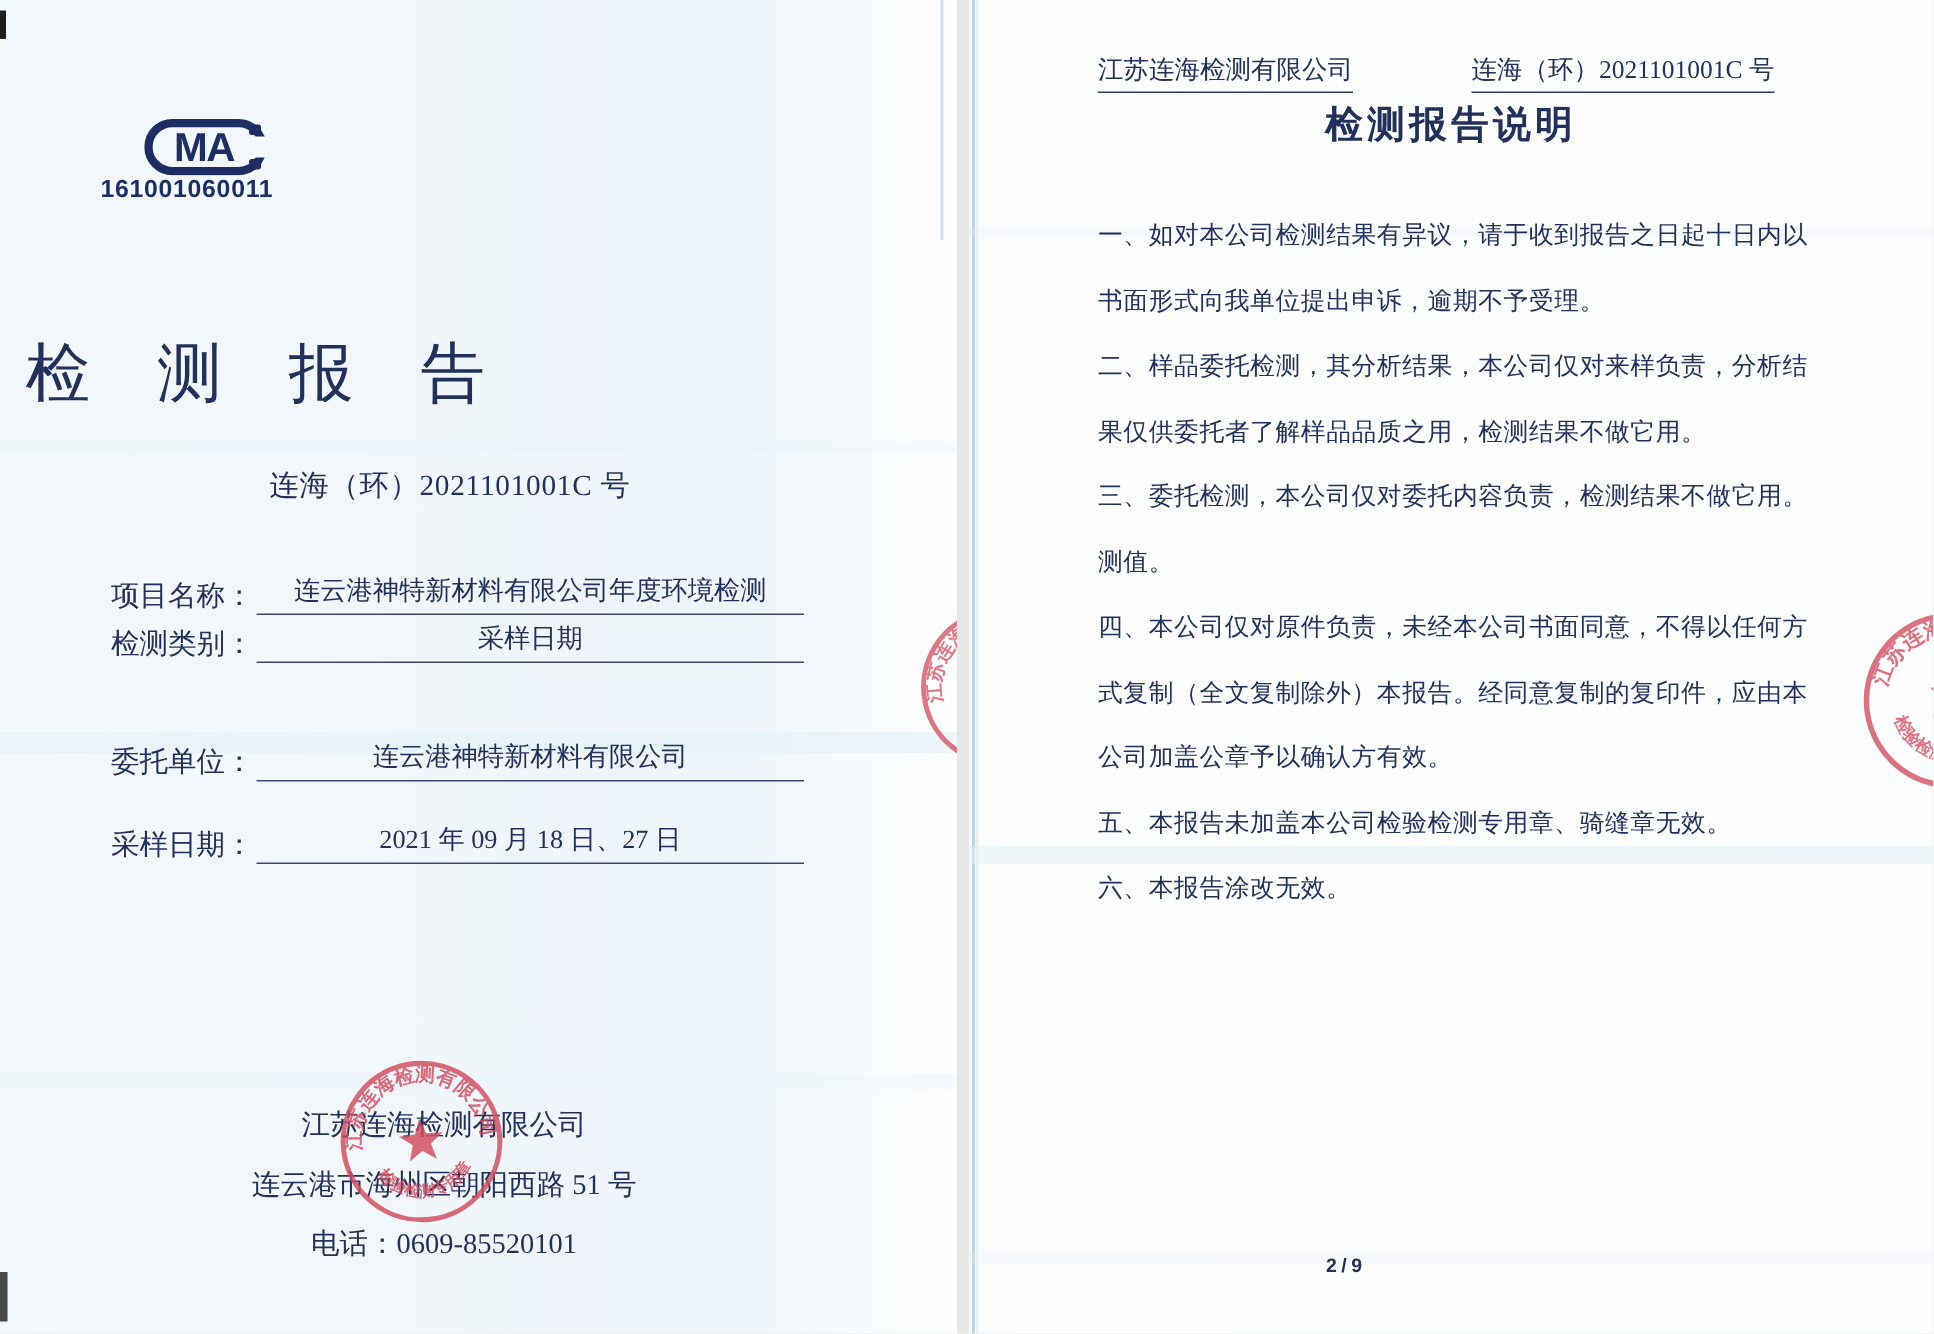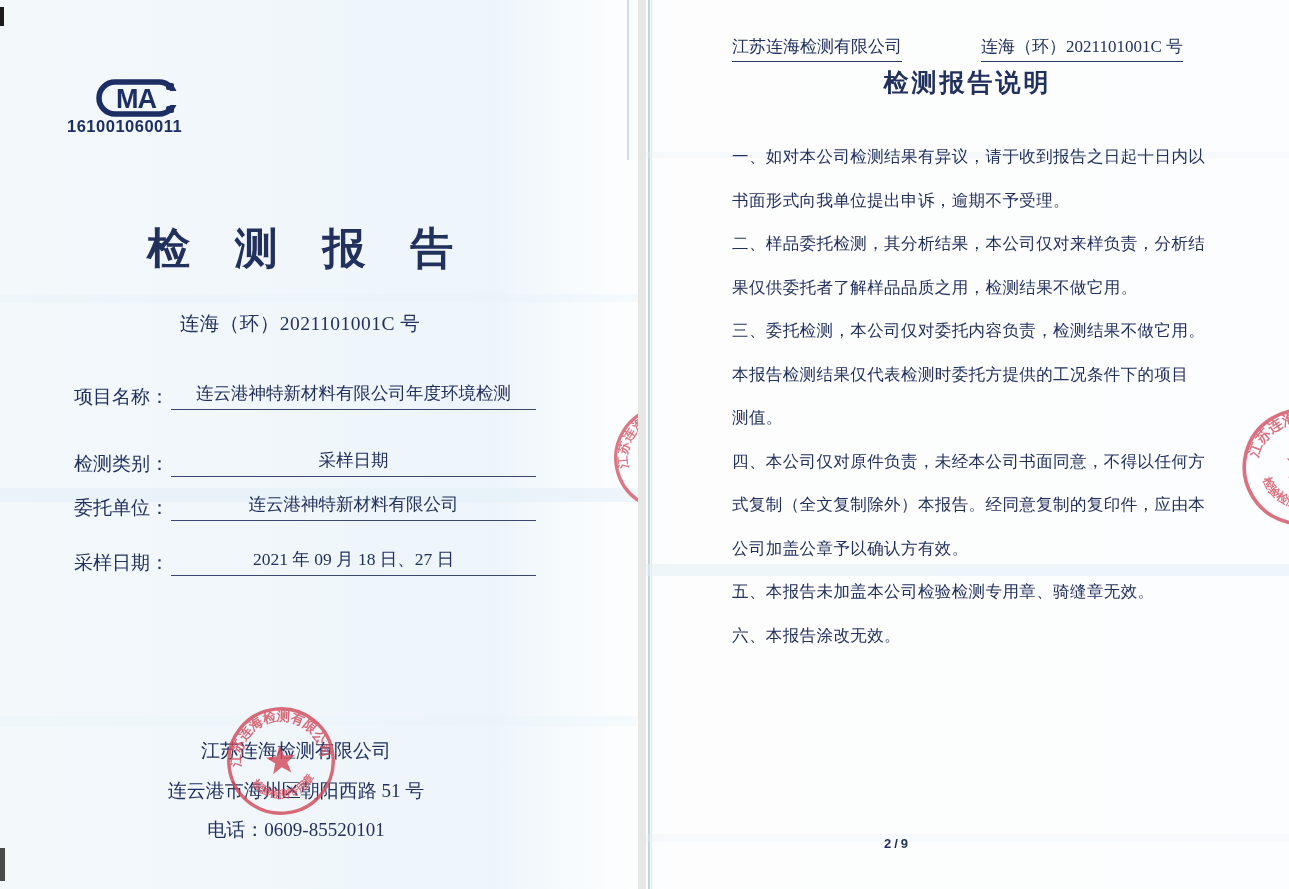--- a/index.html
+++ b/index.html
@@ -16,22 +16,22 @@
 
   
   .streak{position:absolute;left:0;width:100%;pointer-events:none;}
   .fold-line{position:absolute;top:0;width:2px;height:889px;background:#9fbedd;opacity:.65;}
   .mark{position:absolute;background:#1d1d1d;}
 
   
   #cma-logo{position:absolute;left:96px;top:79px;width:82px;height:38px;}
   #cma-number{position:absolute;left:67px;top:117px;font-family:"Liberation Sans",sans-serif;
     font-weight:bold;font-size:16.5px;letter-spacing:.5px;color:#1c2e63;}
-  #doc-title{position:absolute;top:220px;left:0;width:600px;text-align:center;font-size:43px;
-    font-weight:bold;letter-spacing:17px;text-indent:17px;}
+  #doc-title{position:absolute;top:220px;left:0;width:600px;text-align:left;font-size:43px;
+    font-weight:normal;letter-spacing:17px;text-indent:17px;}
   #report-no{position:absolute;top:310px;left:0;width:600px;text-align:center;font-size:19.5px;letter-spacing:.5px;}
   .field-row{position:absolute;left:74px;width:462px;display:flex;align-items:flex-end;}
   .field-label{font-size:19px;white-space:nowrap;}
   .field-value{flex:1;text-align:center;font-size:17.5px;border-bottom:1.5px solid #3a466b;
     padding-bottom:4px;margin-left:2px;white-space:nowrap;}
   #left-footer{position:absolute;top:731px;left:0;width:592px;text-align:center;
     font-size:19px;line-height:39.5px;}
 
   
   .stamp{position:absolute;pointer-events:none;}
@@ -72,21 +72,21 @@
     </svg>
     <div id="cma-number">161001060011</div>
 
     <div id="doc-title" class="ink">检 测 报 告</div>
     <div id="report-no" class="ink">连海（环）2021101001C 号</div>
 
     <div class="field-row" style="top:381px;">
       <span class="field-label ink">项目名称：</span>
       <span class="field-value ink">连云港神特新材料有限公司年度环境检测</span>
     </div>
-    <div class="field-row" style="top:448px;font-family:Liberation Mono, monospace;">
+    <div class="field-row" style="top:413px;font-family:Liberation Mono, monospace;">
       <span class="field-label ink">检测类别：</span>
       <span class="field-value ink">采样日期</span>
     </div>
     <div class="field-row" style="top:492px;">
       <span class="field-label ink">委托单位：</span>
       <span class="field-value ink">连云港神特新材料有限公司</span>
     </div>
     <div class="field-row" style="top:547px;">
       <span class="field-label ink">采样日期：</span>
       <span class="field-value ink">2021 年 09 月 18 日、27 日</span>
@@ -144,21 +144,20 @@
     </div>
 
     <div id="rp-title" class="ink">检测报告说明</div>
 
     <div id="rp-body" class="ink">
       <div class="bline">一、如对本公司检测结果有异议，请于收到报告之日起十日内以</div>
       <div class="bline">书面形式向我单位提出申诉，逾期不予受理。</div>
       <div class="bline">二、样品委托检测，其分析结果，本公司仅对来样负责，分析结</div>
       <div class="bline">果仅供委托者了解样品品质之用，检测结果不做它用。</div>
       <div class="bline">三、委托检测，本公司仅对委托内容负责，检测结果不做它用。</div>
-      <div class="bline">本报告检测结果仅代表检测时委托方提供的工况条件下的项目</div>
       <div class="bline">测值。</div>
       <div class="bline">四、本公司仅对原件负责，未经本公司书面同意，不得以任何方</div>
       <div class="bline">式复制（全文复制除外）本报告。经同意复制的复印件，应由本</div>
       <div class="bline">公司加盖公章予以确认方有效。</div>
       <div class="bline">五、本报告未加盖本公司检验检测专用章、骑缝章无效。</div>
       <div class="bline">六、本报告涂改无效。</div>
     </div>
 
     <div id="rp-pageno" class="ink">2/9</div>
 

